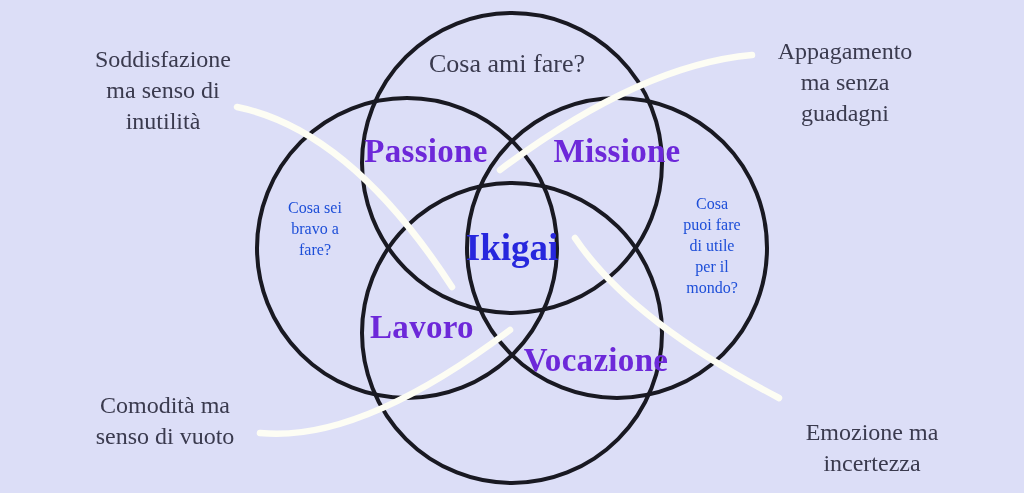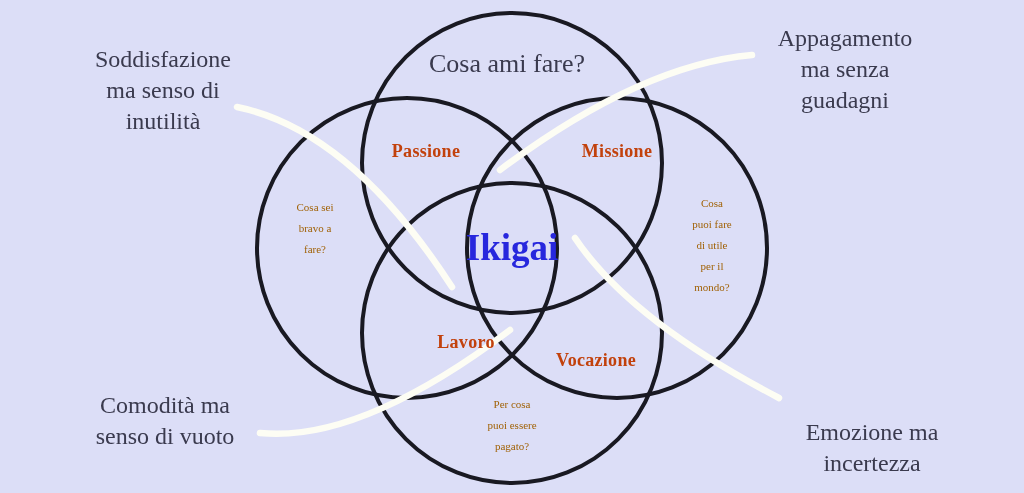--- a/index.html
+++ b/index.html
@@ -16,23 +16,23 @@
   }
   .stage svg { position: absolute; left: 0; top: 0; }
   .txt {
     position: absolute;
     transform: translate(-50%, -50%);
     text-align: center;
     white-space: pre-line;
     color: #3a3a4e;
   }
   .ann  { font-size: 24px; line-height: 31px; }
-  .lens { font-size: 18px; font-weight: bold; color: #c2410c; letter-spacing: 0.3px; white-space: nowrap; text-align: center; }
+  .lens { font-size: 33px; font-weight: bold; color: #6d28d9; letter-spacing: 0.3px; white-space: nowrap; text-align: center; }
   .q-top   { font-size: 26px; white-space: nowrap; }
-  .q-small { font-size: 11px; line-height: 21px; color: #a16207; font-family: Liberation Serif, serif; }
+  .q-small { font-size: 16px; line-height: 21px; color: #1d4ed8; font-family: Liberation Serif, serif; }
   .ikigai  { font-size: 37px; font-weight: bold; color: #2727dd; white-space: nowrap; }
 </style>
 </head>
 <body>
 
 <div class="stage">
 
   <svg width="1024" height="493" viewBox="0 0 1024 493" aria-hidden="true">
 
     <circle cx="512" cy="163" r="150" fill="none" stroke="#191922" stroke-width="4"></circle>
@@ -42,41 +42,38 @@
 
     <path d="M237,107 Q350,130 452,287" fill="none" stroke="#fdfdf4" stroke-width="6.5" stroke-linecap="round"></path>
     <path d="M752,55 Q640,65 500,170" fill="none" stroke="#fdfdf4" stroke-width="6.5" stroke-linecap="round"></path>
     <path d="M260,433 Q360,443 510,330" fill="none" stroke="#fdfdf4" stroke-width="6.5" stroke-linecap="round"></path>
     <path d="M575,238 Q630,320 779,398" fill="none" stroke="#fdfdf4" stroke-width="6.5" stroke-linecap="round"></path>
   </svg>
 
   <div class="txt ann" style="left:163px; top:90px;">Soddisfazione
 ma senso di
 inutilità</div>
-  <div class="txt ann" style="left:845px; top:69px;">Appagamento
+  <div class="txt ann" style="left:845px; top:82px;">Appagamento
 ma senza
 guadagni</div>
   <div class="txt ann" style="left:165px; top:421px;">Comodità ma
 senso di vuoto</div>
   <div class="txt ann" style="left:872px; top:420px;margin-top:28px;">Emozione ma
 incertezza</div>
 
   <div class="txt q-top" style="left:507px; top:64px;">Cosa ami fare?</div>
   <div class="txt q-small" style="left:315px; top:228px;">Cosa sei
 bravo a
 fare?</div>
   <div class="txt q-small" style="left:712px; top:245px;">Cosa
 puoi fare
 di utile
 per il
 mondo?</div>
-  <div class="txt q-small" style="left:512px; top:425px;">Per cosa
-puoi essere
-pagato?</div>
 
   <div class="txt lens" style="left:426px; top:151px;">Passione</div>
   <div class="txt lens" style="left:597px; top:151px;margin-left:20px;">Missione</div>
-  <div class="txt lens" style="left:422px; top:342px;margin-left:44px;">Lavoro</div>
+  <div class="txt lens" style="left:422px; top:327px;">Lavoro</div>
   <div class="txt lens" style="left:596px; top:360px;">Vocazione</div>
 
   <div class="txt ikigai" style="left:512px; top:247px;">Ikigai</div>
 
 </div>
 
 </body></html>

